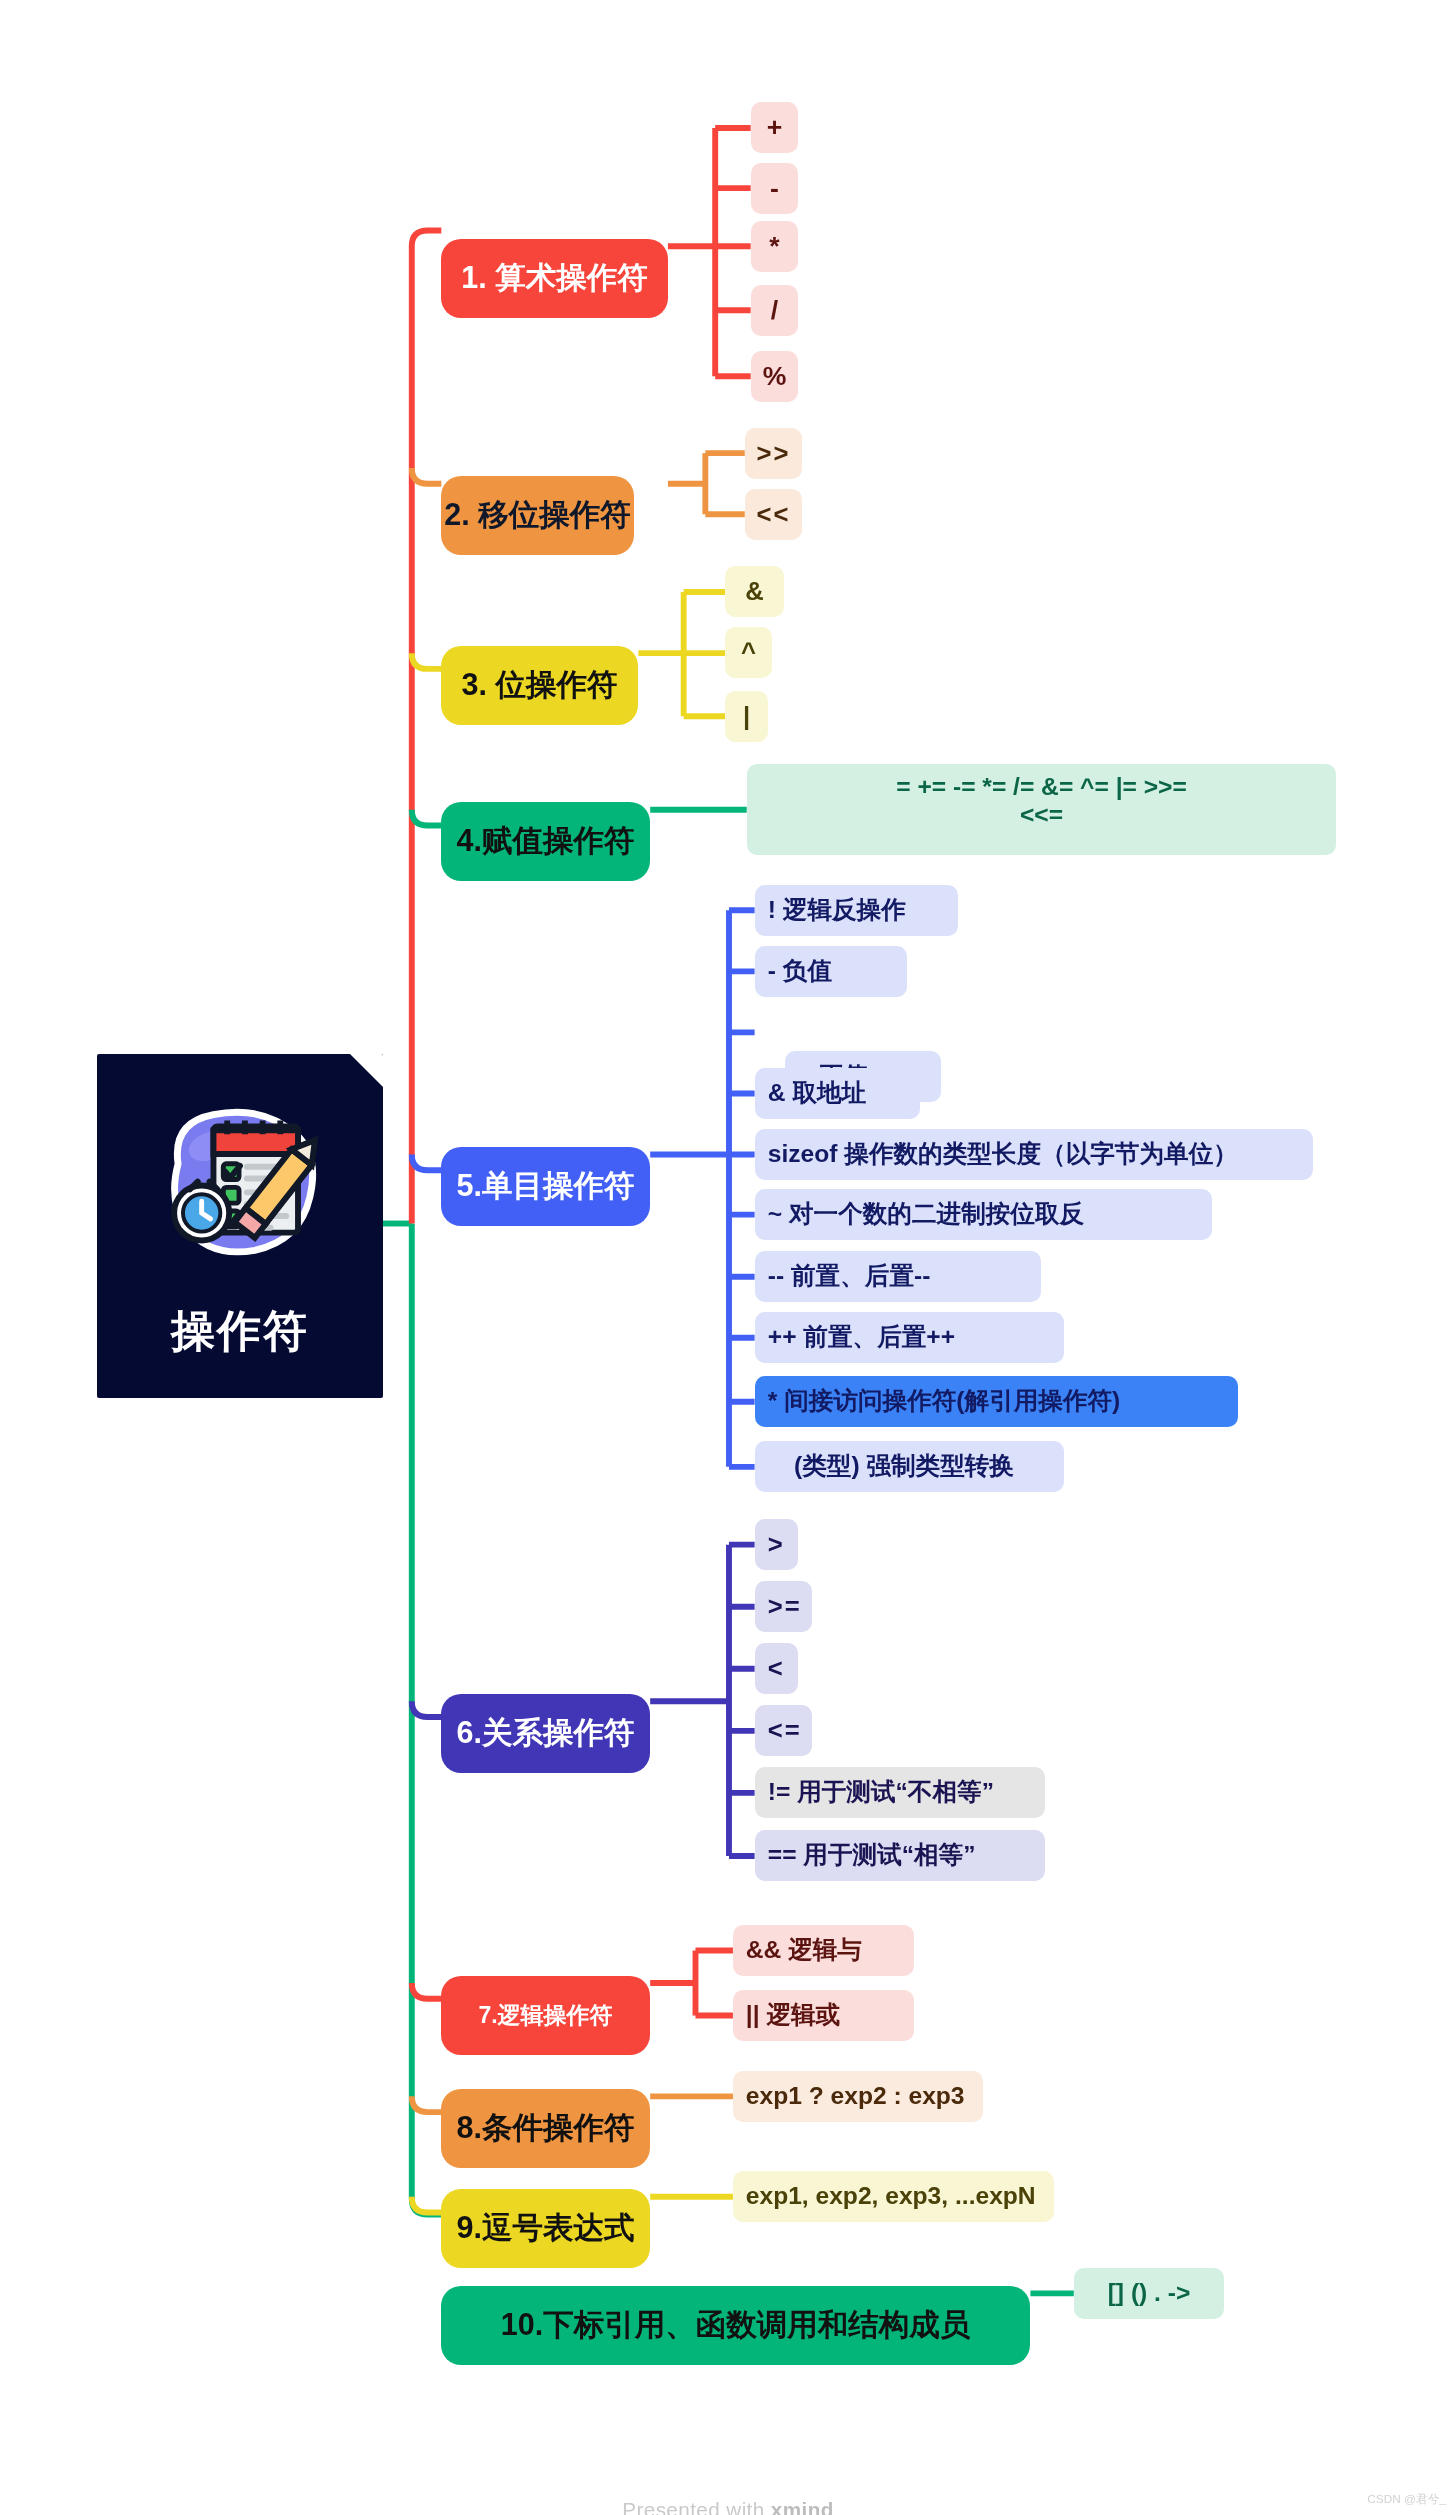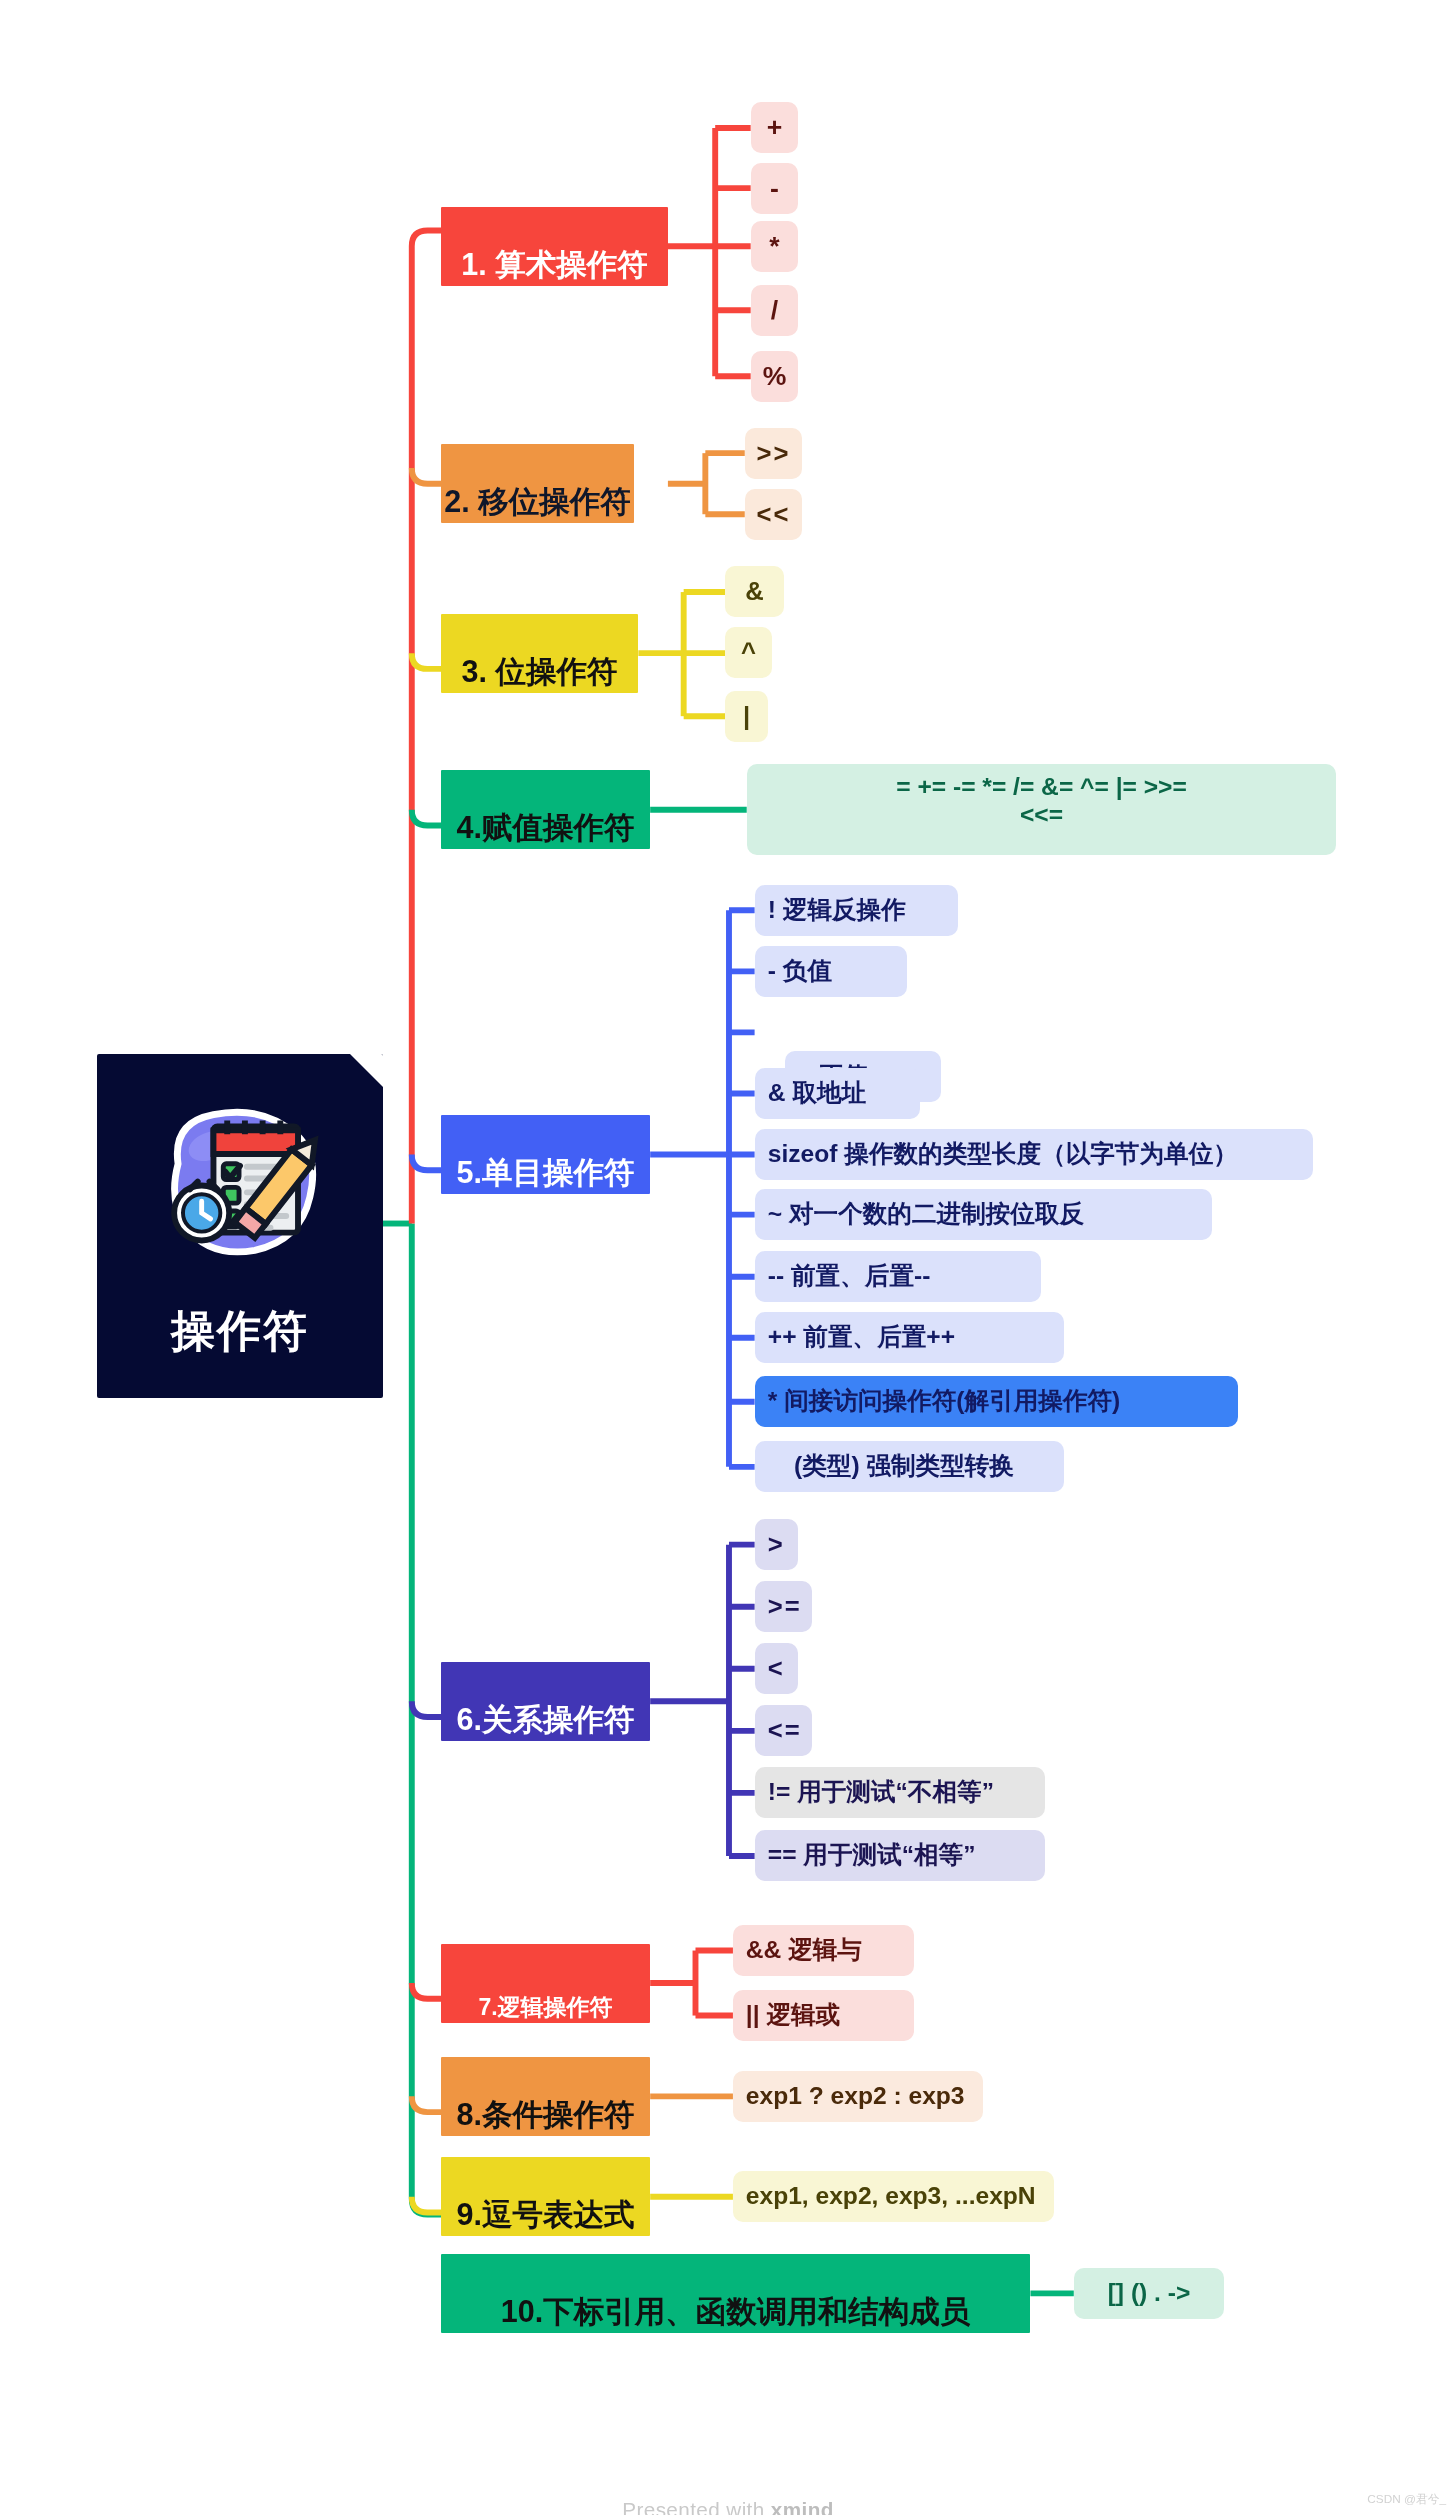--- a/index.html
+++ b/index.html
@@ -53,26 +53,27 @@
     font-size: 44px;
     font-weight: 700;
     letter-spacing: 2px;
     line-height: 1;
   }
 
   
   .branch {
     position: absolute;
     display: flex;
-    align-items: flex-end;
+    align-items: center;
     justify-content: center;
-    border-radius: 1px;
+    border-radius: 20px;
     font-weight: 700;
     white-space: nowrap;
     padding: 0 15.8px;
+    margin-top: 32px;
   }
 
   
   .leaf {
     position: absolute;
     display: flex;
     align-items: center;
     border-radius: 9.9px;
     font-weight: 700;
     white-space: nowrap;

